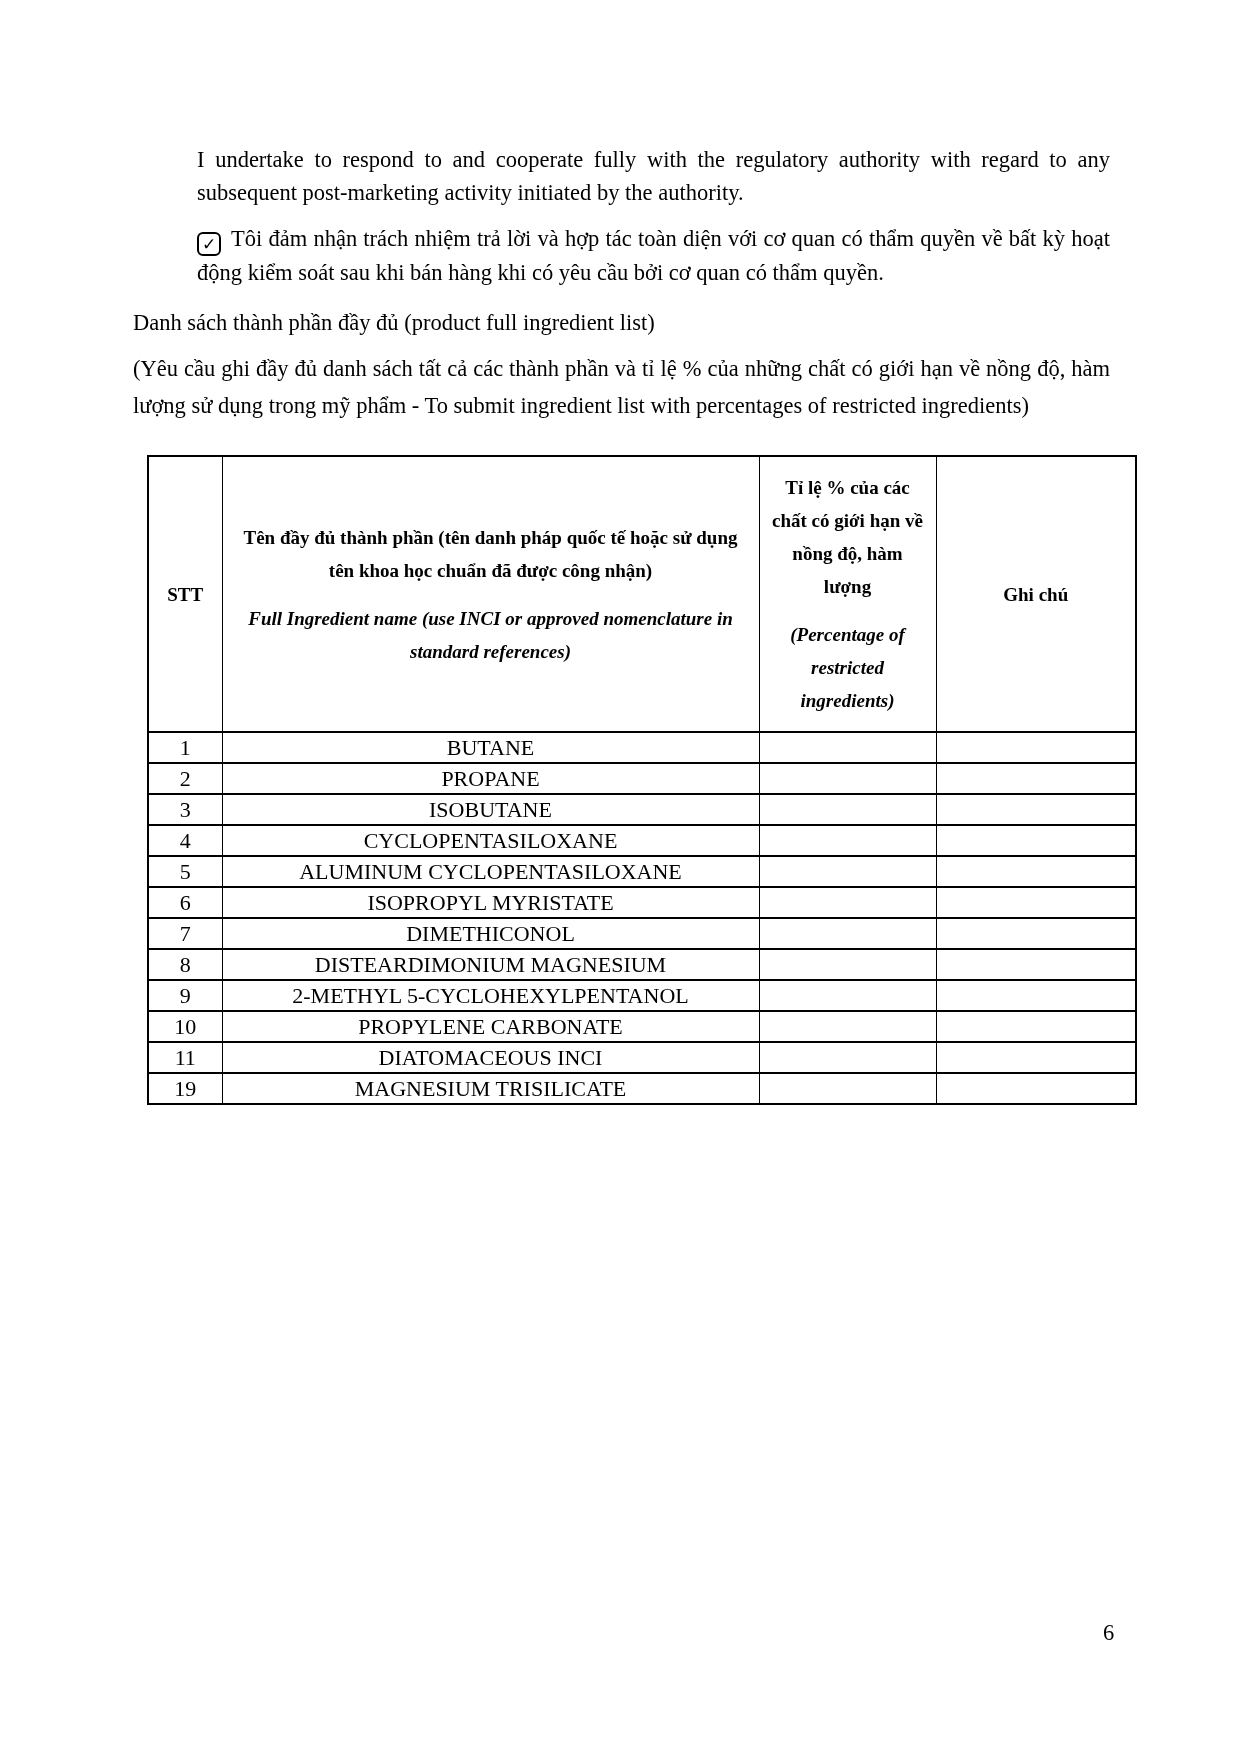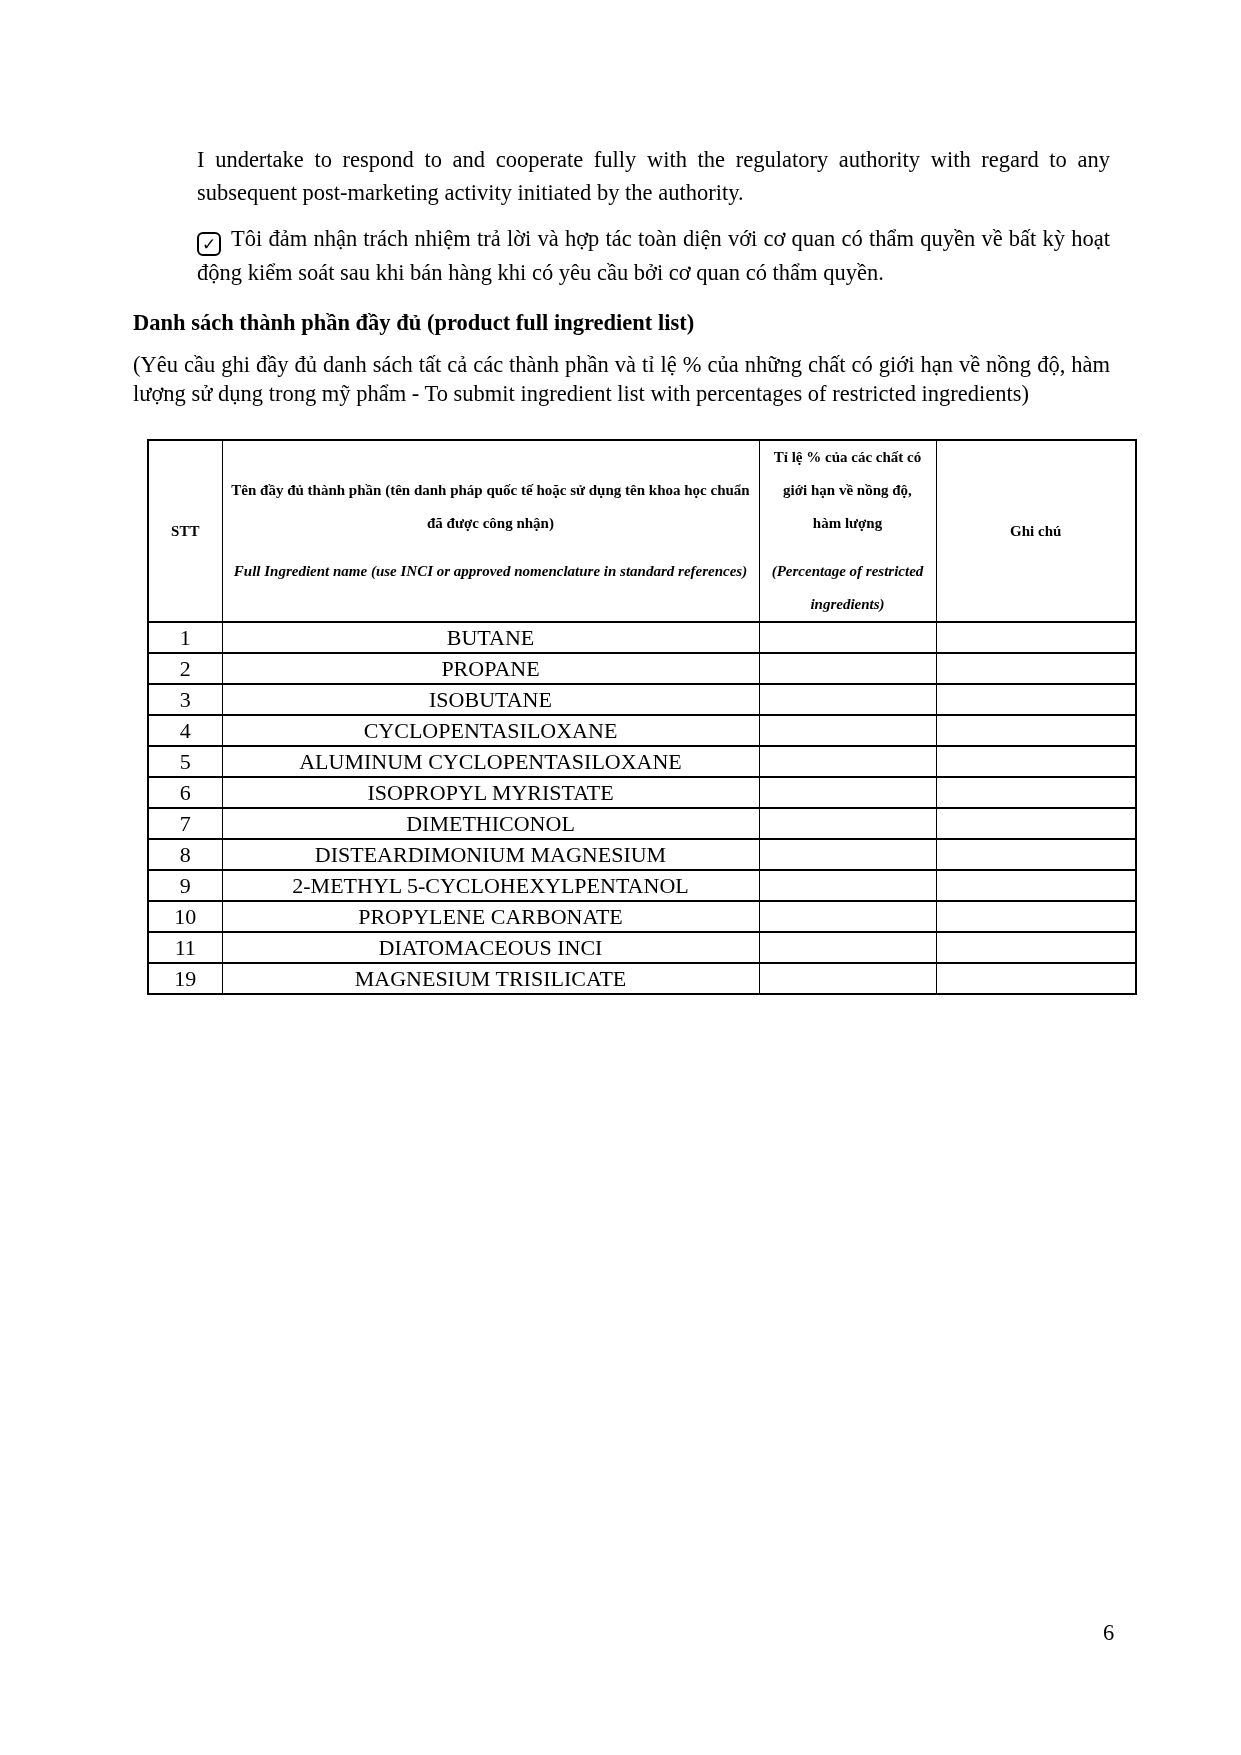--- a/index.html
+++ b/index.html
@@ -35,27 +35,27 @@
     font-size:17px;
     font-family:"DejaVu Sans", sans-serif;
     vertical-align:-4px;
     margin-right:10px;
   }
 
   .section-heading {
     margin-top:17px;
     font-size:22.5px;
     line-height:33px;
-    font-weight:bold;
+    font-weight:normal;
   }
 
   .section-note {
     margin-top:11px;
     font-size:22.5px;
-    line-height:29px;
+    line-height:37px;
     text-align:justify;
   }
 
   table.ing-table {
     border-collapse:collapse;
     table-layout:fixed;
     margin:31px 0 0 14px;
     width:988px;
     border:2px solid #000;
   }
@@ -65,24 +65,24 @@
     border-bottom:2px solid #000;
     text-align:center;
     vertical-align:middle;
   }
   .ing-table col.c-stt  { width:74px; }
   .ing-table col.c-name { width:537px; }
   .ing-table col.c-pct  { width:177px; }
   .ing-table col.c-note { width:200px; }
 
   .ing-table thead th {
-    font-size:15px;
+    font-size:19px;
     line-height:33px;
     font-weight:bold;
-    padding:0 8px;
+    padding:14px 8px;
   }
   .hdr-en {
     display:block;
     margin-top:15px;
     font-style:italic;
   }
   .ing-table tbody td {
     font-size:22px;
     line-height:27px;
     height:31px;

